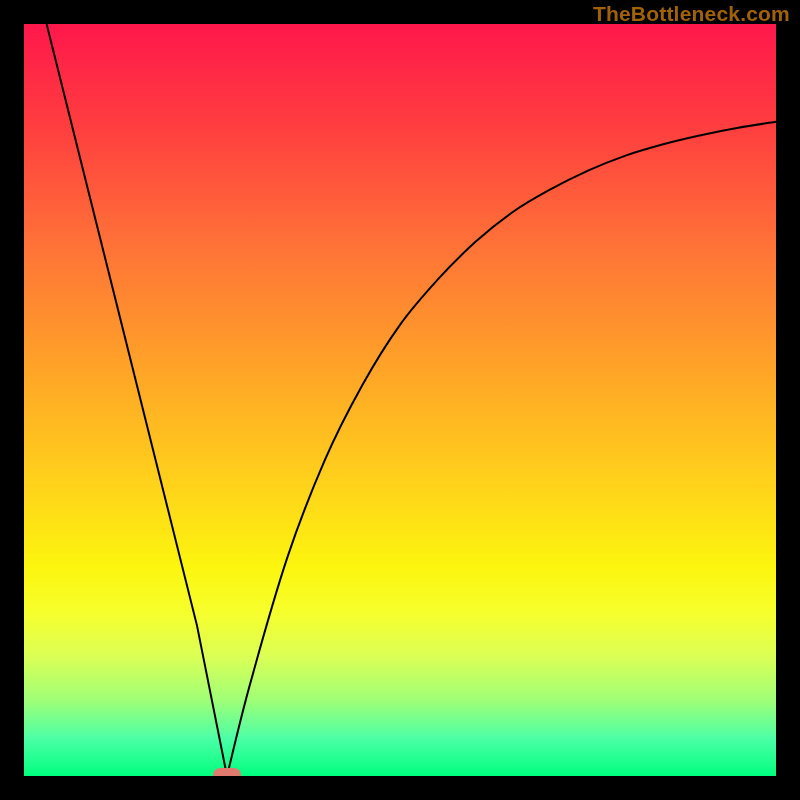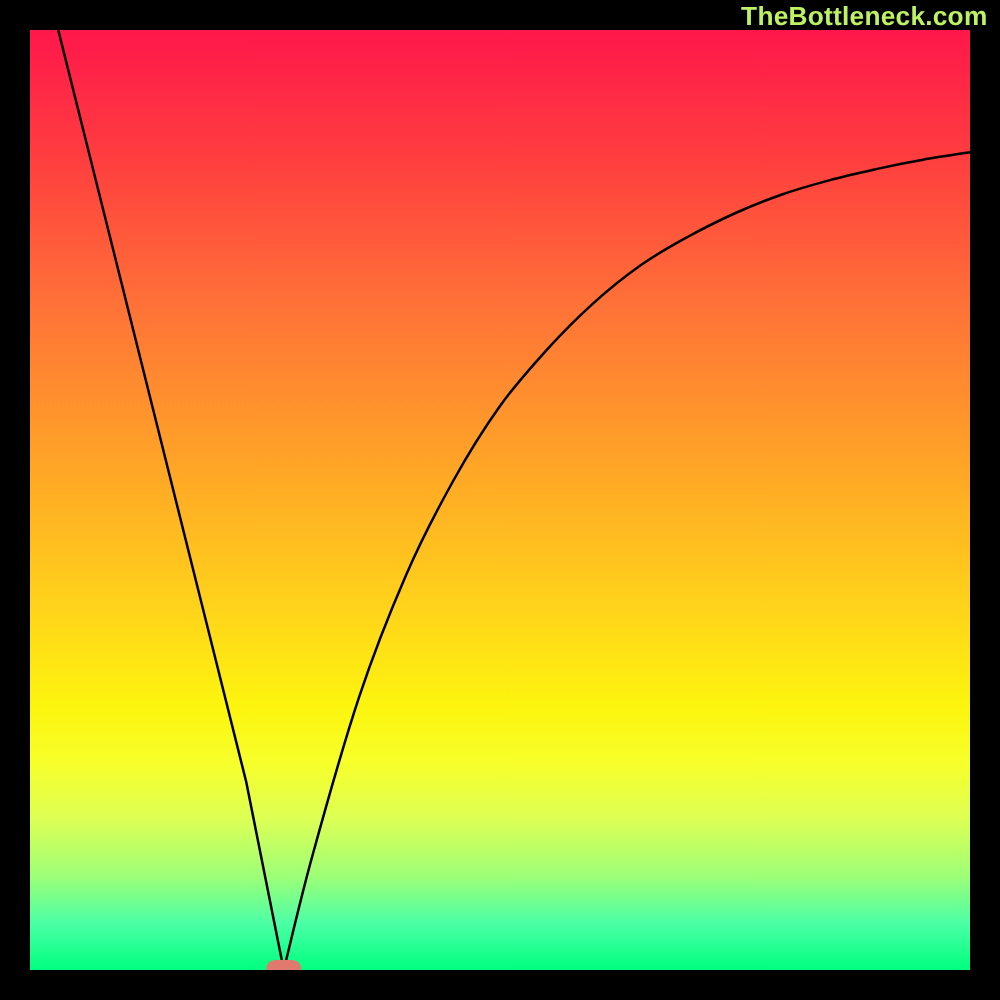--- a/index.html
+++ b/index.html
@@ -15,21 +15,21 @@
             #ff3f3f 14%,
             #ff7437 30%,
             #ffa726 47%,
             #ffd51a 62%,
             #fcf50e 72%,
             #f7ff2b 78%,
             #dcff55 84%,
             #9eff77 90%,
             #4cffa6 95%,
             #00ff7f 100%); }
-  .watermark { position: absolute; top: 2px; right: 10px; font: 600 21px Arial, Helvetica, sans-serif; color: #bef264; letter-spacing: 0.2px; }
+  .watermark { position: absolute; top: 2px; right: 10px; font: 600 21px Arial, Helvetica, sans-serif; color: #a16207; letter-spacing: 0.2px; }
   svg.curve { position: absolute; left: 24px; top: 24px; width: 752px; height: 752px; pointer-events: none; }
   .curve path { stroke: #000; stroke-width: 2; fill: none; }
   .marker { position: absolute; width: 28px; height: 14px; border-radius: 7px; background: #e07a6e; }
 </style>
 </head>
 <body>
 <div class="stage">
   <div class="plot"></div>
 
   <svg class="curve" viewBox="0 0 752 752" preserveAspectRatio="none">

